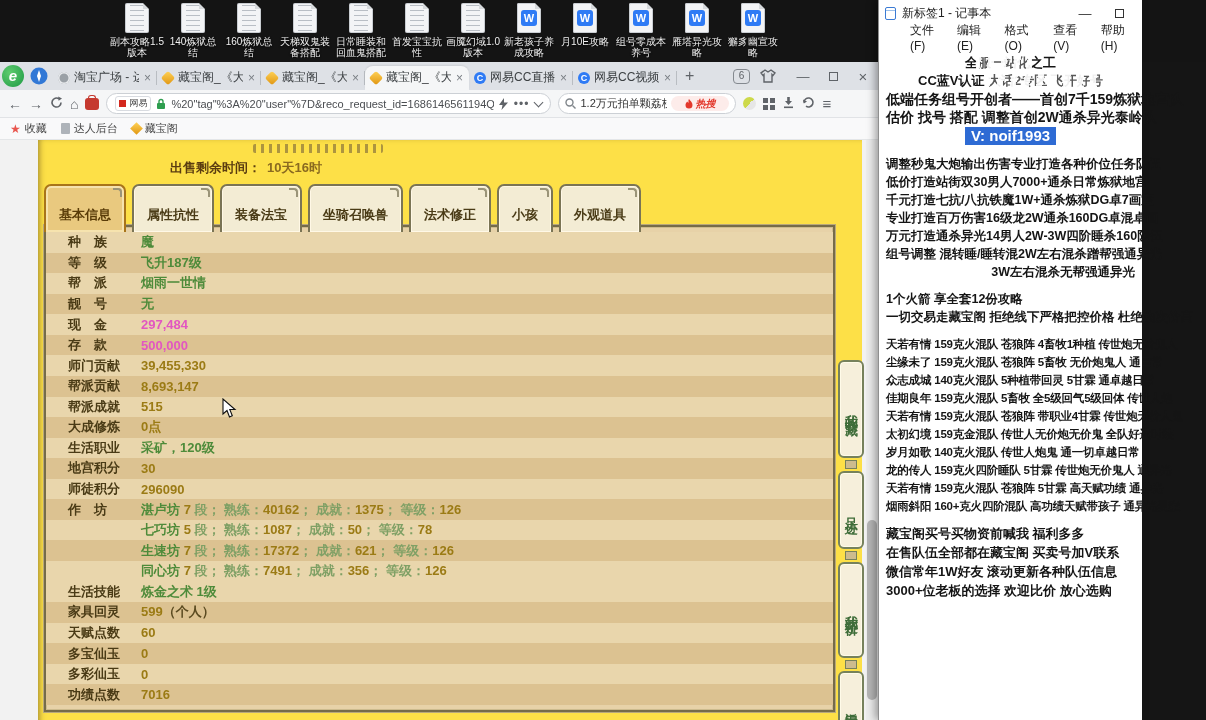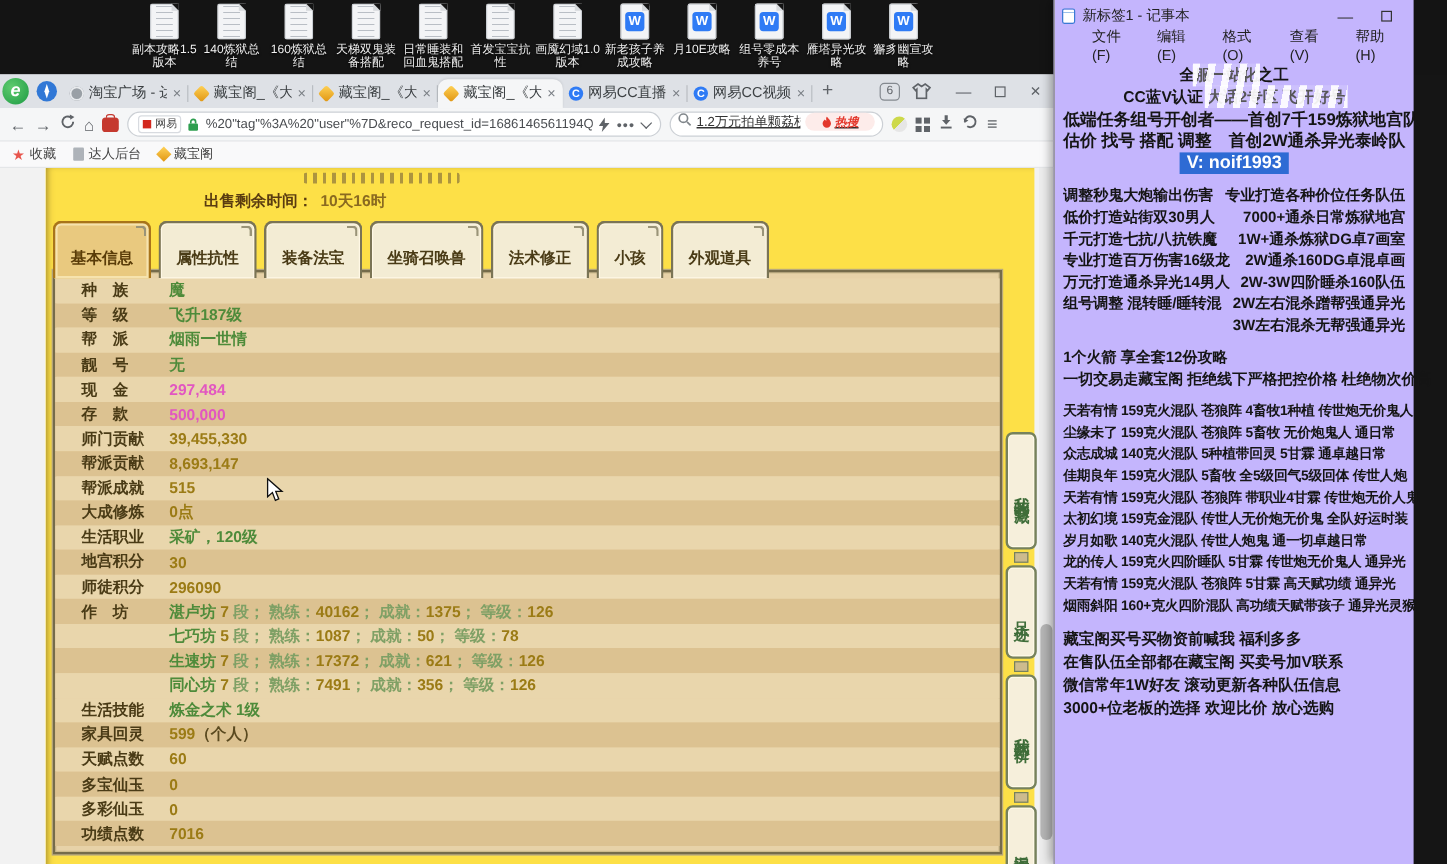--- a/index.html
+++ b/index.html
@@ -55,21 +55,21 @@
   .urlbox{flex:0 0 445px;height:21px;background:#fff;border:1px solid #ccd0d5;border-radius:11px;
     display:flex;align-items:center;padding:0 8px;gap:5px;overflow:hidden;}
   .sitebadge{display:flex;align-items:center;gap:3px;border:1px solid #d8dbe0;border-radius:3px;
     padding:0 3px;height:15px;font-size:9px;color:#444;white-space:nowrap;}
   .sitebadge i{width:7px;height:7px;background:#d3281e;display:block;}
   .urltext{font-size:11px;color:#4a4d51;white-space:nowrap;overflow:hidden;flex:1;}
   .url-right{display:flex;align-items:center;gap:6px;color:#5f6368;}
   .chev{width:7px;height:7px;border-right:1.5px solid #5f6368;border-bottom:1.5px solid #5f6368;transform:rotate(45deg);margin-top:-3px;}
   .dots{font-size:12px;color:#5f6368;letter-spacing:1px;}
   .searchbox{flex:0 0 178px;height:21px;background:#fff;border:1px solid #ccd0d5;border-radius:11px;
-    display:flex;align-items:flex-start;padding:0 6px;gap:4px;text-decoration:underline;}
+    display:flex;align-items:center;padding:0 6px;gap:4px;}
   .stext{font-size:11px;color:#333;white-space:nowrap;overflow:hidden;flex:1;}
   .hot{display:flex;align-items:center;gap:2px;background:#fdecea;border-radius:8px;padding:0 14px;height:15px;}
   .hot span{color:#e3382c;font-size:10px;font-weight:bold;font-style:italic;}
   .halfcirc{width:13px;height:13px;border-radius:50%;background:linear-gradient(135deg,#cdd94a 50%,#e6e6e6 50%);}
   .gridic{display:grid;grid-template-columns:5px 5px;grid-template-rows:5px 5px;gap:2px;}
   .gridic i{background:#5f6368;display:block;}
   .menuic{color:#5f6368;font-size:15px;}
 
   .bookmarksbar{height:22px;background:#f9f9fa;display:flex;align-items:center;padding:0 10px;gap:14px;
     border-bottom:1px solid #e4e6e8;}
@@ -113,21 +113,21 @@
     writing-mode:vertical-rl;text-orientation:upright;letter-spacing:3px;
     display:flex;align-items:center;justify-content:center;}
   .knob{width:12px;height:9px;background:#cdbb8d;border:1px solid #76815c;margin:2px 0;}
   .st0{height:98px;} .st1{height:78px;} .st2{height:96px;} .st3{height:74px;}
 
   .vscroll{position:absolute;right:0;top:0;width:12px;height:580px;background:#ececec;}
   .vthumb{position:absolute;left:1px;width:10px;top:380px;height:180px;background:#b5b5b5;border-radius:5px;}
   .cursor{position:absolute;left:222px;top:258px;z-index:5;}
 
   
-  .notepad{position:absolute;left:878px;top:0;width:300px;height:720px;background:#c4b5fd;
+  .notepad{position:absolute;left:878px;top:0;width:264px;height:720px;background:#ffffff;
     border-left:1px solid #8f8f8f;box-shadow:-3px 0 8px rgba(0,0,0,.35);}
   .np-title{height:26px;display:flex;align-items:center;padding:0 6px;font-size:12px;color:#222;gap:6px;}
   .np-ic{width:11px;height:13px;border:1.5px solid #3b7bd4;border-radius:2px;
     background:linear-gradient(#fff 2px,#9cc0ea 2px,#9cc0ea 3px,#fff 3px) ;}
   .np-ctrl{margin-left:auto;display:flex;}
   .np-ctrl .wc{width:34px;color:#333;}
   .np-menu{height:22px;display:flex;align-items:center;gap:15px;padding:0 8px;font-size:12px;color:#222;margin-left:23px;}
   .np-body{padding:6px 7px 0;font-weight:bold;color:#151515;line-height:18px;font-size:13px;}
   .np-c{text-align:center;}
   .smudged{position:relative;filter:blur(.6px);color:#3a3a3a;}

